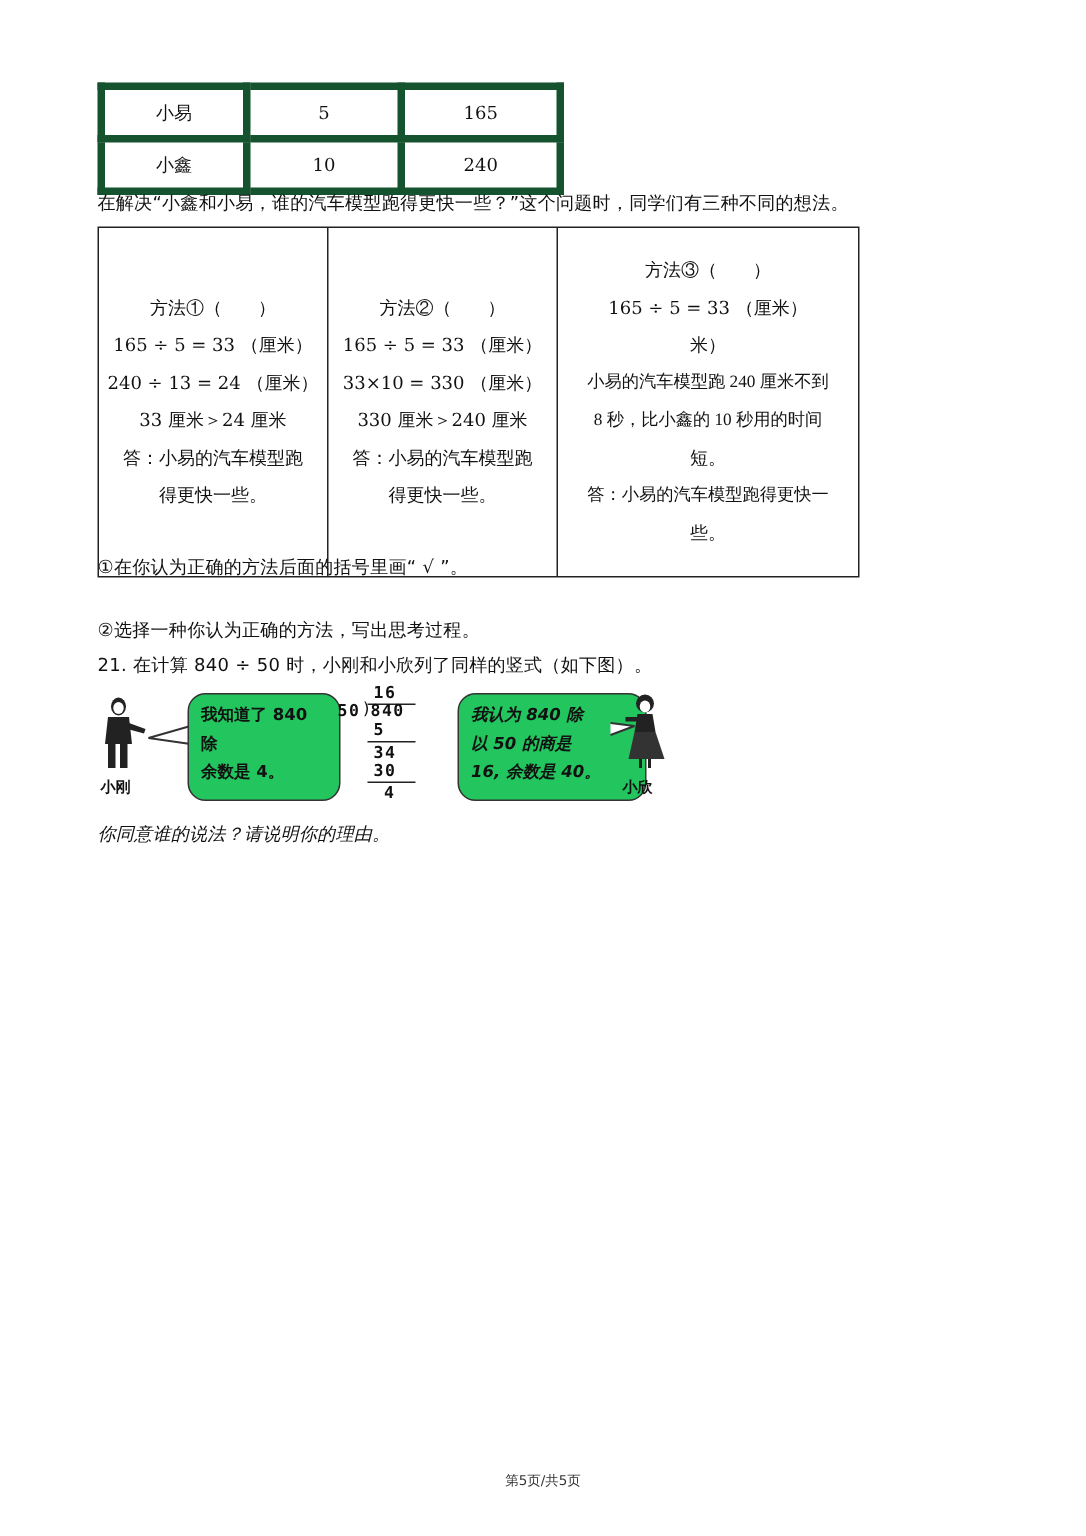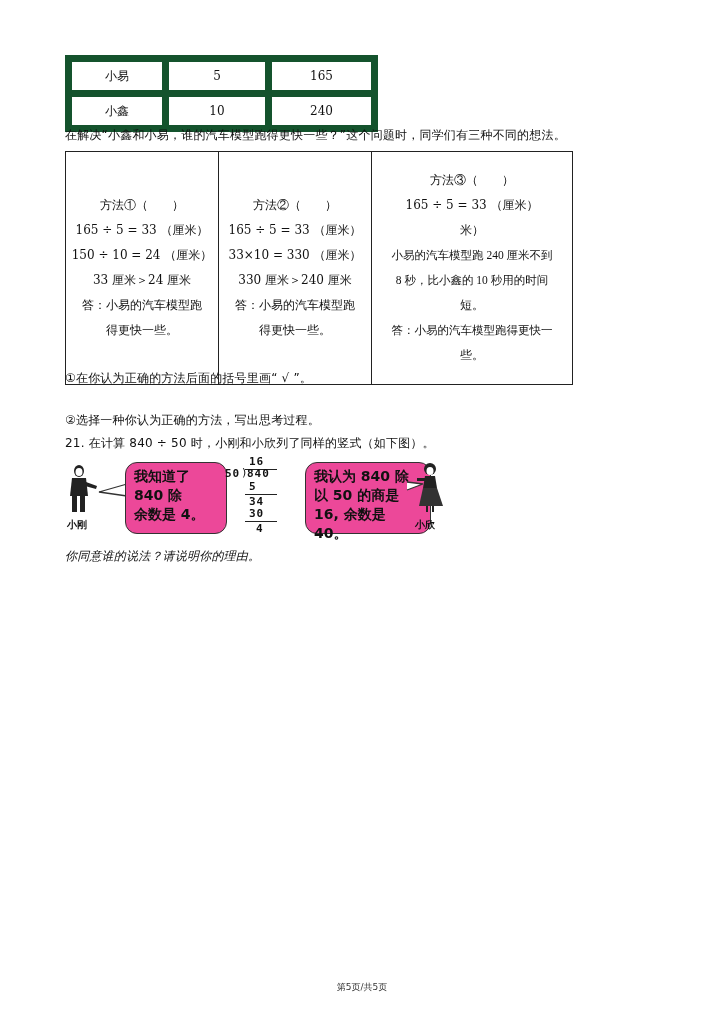--- a/index.html
+++ b/index.html
@@ -3,42 +3,42 @@
 <meta charset="utf-8">
 <style>
   * { box-sizing: border-box; margin: 0; padding: 0; }
   html, body { width: 724px; height: 1024px; background: #ffffff; }
   body { position: relative; font-family: "DejaVu Serif", "Liberation Serif", serif; color: #111; font-size: 12px; overflow: hidden; }
 
   .abs { position: absolute; }
 
   
   .data-table { position: absolute; left: 65px; top: 55px; border-collapse: collapse; }
-  .data-table td { border: 7px solid #14532d; text-align: center; vertical-align: middle; height: 35px; font-size: 12px; }
+  .data-table td { border: 5px solid #14532d; text-align: center; vertical-align: middle; height: 35px; font-size: 12px; }
   .data-table td.c0 { width: 97px; font-family: "DejaVu Sans", sans-serif; }
   .data-table td.c1 { width: 103px; }
   .data-table td.c2 { width: 106px; }
 
   .line { position: absolute; left: 65px; font-family: "DejaVu Sans", sans-serif; font-size: 12px; white-space: nowrap; letter-spacing: 0.2px; }
 
   
   .methods { position: absolute; left: 65px; top: 151px; width: 508px; height: 234px; border: 1.5px solid #222; display: flex; }
   .method { border-right: 1.5px solid #222; display: flex; flex-direction: column; justify-content: center; align-items: center; text-align: center; font-size: 12px; line-height: 25px; }
   .method:last-child { border-right: none; }
   .m1 { width: 153px; }
   .m2 { width: 153px; }
   .m3 { flex: 1; padding: 0 6px; }
   .method .ln { white-space: nowrap; }
   .cn { font-family: Liberation Serif, serif; }
 
   
   .figure { position: absolute; left: 65px; top: 460px; width: 380px; height: 80px; }
-  .bubble { position: absolute; border: 1.5px solid #333; border-radius: 12px; background: #ec4899; font-family: "DejaVu Sans", sans-serif; font-weight: bold; font-size: 14px; line-height: 19px; padding: 4px 8px; }
+  .bubble { position: absolute; border: 1.5px solid #333; border-radius: 12px; background: #22c55e; font-family: "DejaVu Sans", sans-serif; font-weight: bold; font-size: 11px; line-height: 19px; padding: 4px 8px; }
   .bubble-left { left: 60px; top: 2px; width: 102px; height: 72px; }
-  .bubble-right { left: 240px; top: 2px; width: 126px; height: 72px; }
+  .bubble-right { left: 240px; top: 2px; width: 126px; height: 72px; font-style: italic; }
   .person { position: absolute; }
   .person-label { position: absolute; font-family: "DejaVu Sans", sans-serif; font-weight: bold; font-size: 10px; }
   .division { position: absolute; left: 160px; top: 0; width: 60px; height: 80px; font-family: "DejaVu Sans Mono", monospace; font-size: 11px; font-weight: bold; }
   .division .r { position: absolute; white-space: nowrap; letter-spacing: 1px; }
   .division .rule { position: absolute; border-top: 1.2px solid #222; }
 
   .footer { position: absolute; left: 0; width: 724px; top: 981px; text-align: center; font-family: "DejaVu Sans", sans-serif; font-size: 9px; color: #333; }
 </style>
 </head>
 <body>
@@ -57,21 +57,21 @@
   </tr>
 </tbody>
   </table>
 
 <div class="line" style="top:127px;">在解决“小鑫和小易，谁的汽车模型跑得更快一些？”这个问题时，同学们有三种不同的想法。</div>
 
 <div class="methods">
   <div class="method m1">
     <div class="ln cn">方法①（　　）</div>
     <div class="ln">165 ÷ 5 = 33 （厘米）</div>
-    <div class="ln">150 ÷ 10 = 24 （厘米）</div>
+    <div class="ln">240 ÷ 13 = 24 （厘米）</div>
     <div class="ln">33 厘米＞24 厘米</div>
     <div class="ln cn">答：小易的汽车模型跑</div>
     <div class="ln cn">得更快一些。</div>
   </div>
   <div class="method m2">
     <div class="ln cn">方法②（　　）</div>
     <div class="ln">165 ÷ 5 = 33 （厘米）</div>
     <div class="ln">33×10 = 330 （厘米）</div>
     <div class="ln">330 厘米＞240 厘米</div>
     <div class="ln cn">答：小易的汽车模型跑</div>

